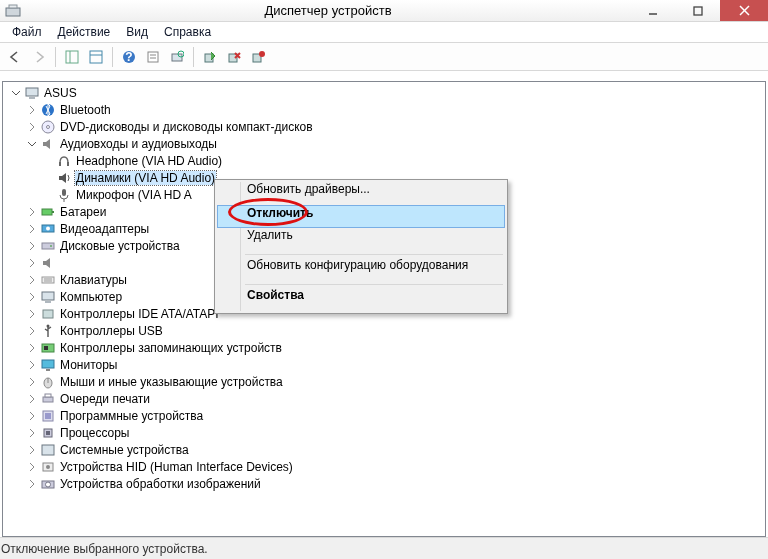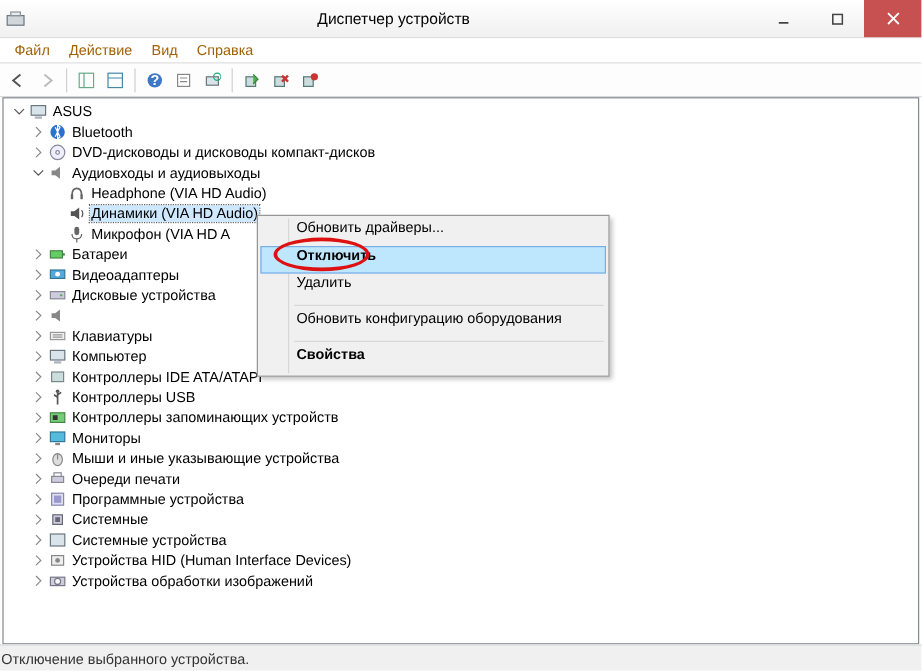--- a/index.html
+++ b/index.html
@@ -1,29 +1,29 @@
 <!DOCTYPE html>
 <html><head>
 <meta charset="utf-8">
 <style>
   * { box-sizing: border-box; font-family: "Segoe UI", Tahoma, sans-serif; font-size: 12px; }
   body { margin: 0; padding: 0; background: #fff; width: 768px; height: 559px; overflow: hidden; position: relative; }
 
   
-  .titlebar { height: 32px; background: linear-gradient(#fff,#f0f0f0); display: flex; align-items: center; border-bottom: 1px solid #d8d8d8; gap: 29px; }
+  .titlebar { height: 22px; background: linear-gradient(#fff,#f0f0f0); display: flex; align-items: center; border-bottom: 1px solid #d8d8d8; gap: 29px; }
   .titlebar .sysicon { width: 26px; display:flex; align-items:center; justify-content:center; }
   .titlebar .title { flex: 1; text-align: center; color: #000; font-size: 13px; }
   .winbtns { display: flex; height: 100%; }
   .winbtn { width: 45px; display:flex; align-items:center; justify-content:center; color:#444; }
   .winbtn.close { background:#c75050; color:#fff; width:48px; }
   .winbtn svg { stroke: currentColor; }
 
   
   .menubar { height: 21px; display:flex; align-items:center; padding: 0 4px; border-bottom: 1px solid #d8d8d8; background:#fff; }
-  .menuitem { padding: 2px 8px; color:#a16207; }
+  .menuitem { padding: 2px 8px; color:#0f172a; }
 
   
   .toolbar { height: 28px; display:flex; align-items:center; padding: 0 4px; gap:2px; border-bottom:1px solid #d8d8d8; background:#fdfdfd; }
   .tbbtn { width:22px; height:22px; display:flex; align-items:center; justify-content:center; border:1px solid transparent; }
   .tbsep { width:1px; height:20px; background:#d0d0d0; margin:0 3px; }
 
   
   .tree-wrap { position:absolute; top:81px; bottom:22px; left:2px; right:2px; border:1px solid #828790; background:#fff; overflow:hidden; }
   .tree { padding: 2px 0 2px 2px; }
   .node { display:flex; align-items:center; height:17px; white-space:nowrap; }
@@ -447,21 +447,21 @@
           <svg width="10" height="10">
             <path d="M3 1 L7 5 L3 9" fill="none" stroke="#888"></path>
           </svg>
         </span>
       <span class="nicon">
           <svg width="16" height="16">
             <rect x="4" y="4" width="8" height="8" fill="#ccd" stroke="#667"></rect>
             <rect x="6" y="6" width="4" height="4" fill="#667"></rect>
           </svg>
         </span>
-      <span class="label">Системные</span>
+      <span class="label">Процессоры</span>
     </div>
 
 
     <div class="node ind1">
       <span class="twist">
           <svg width="10" height="10">
             <path d="M3 1 L7 5 L3 9" fill="none" stroke="#888"></path>
           </svg>
         </span>
       <span class="nicon">

